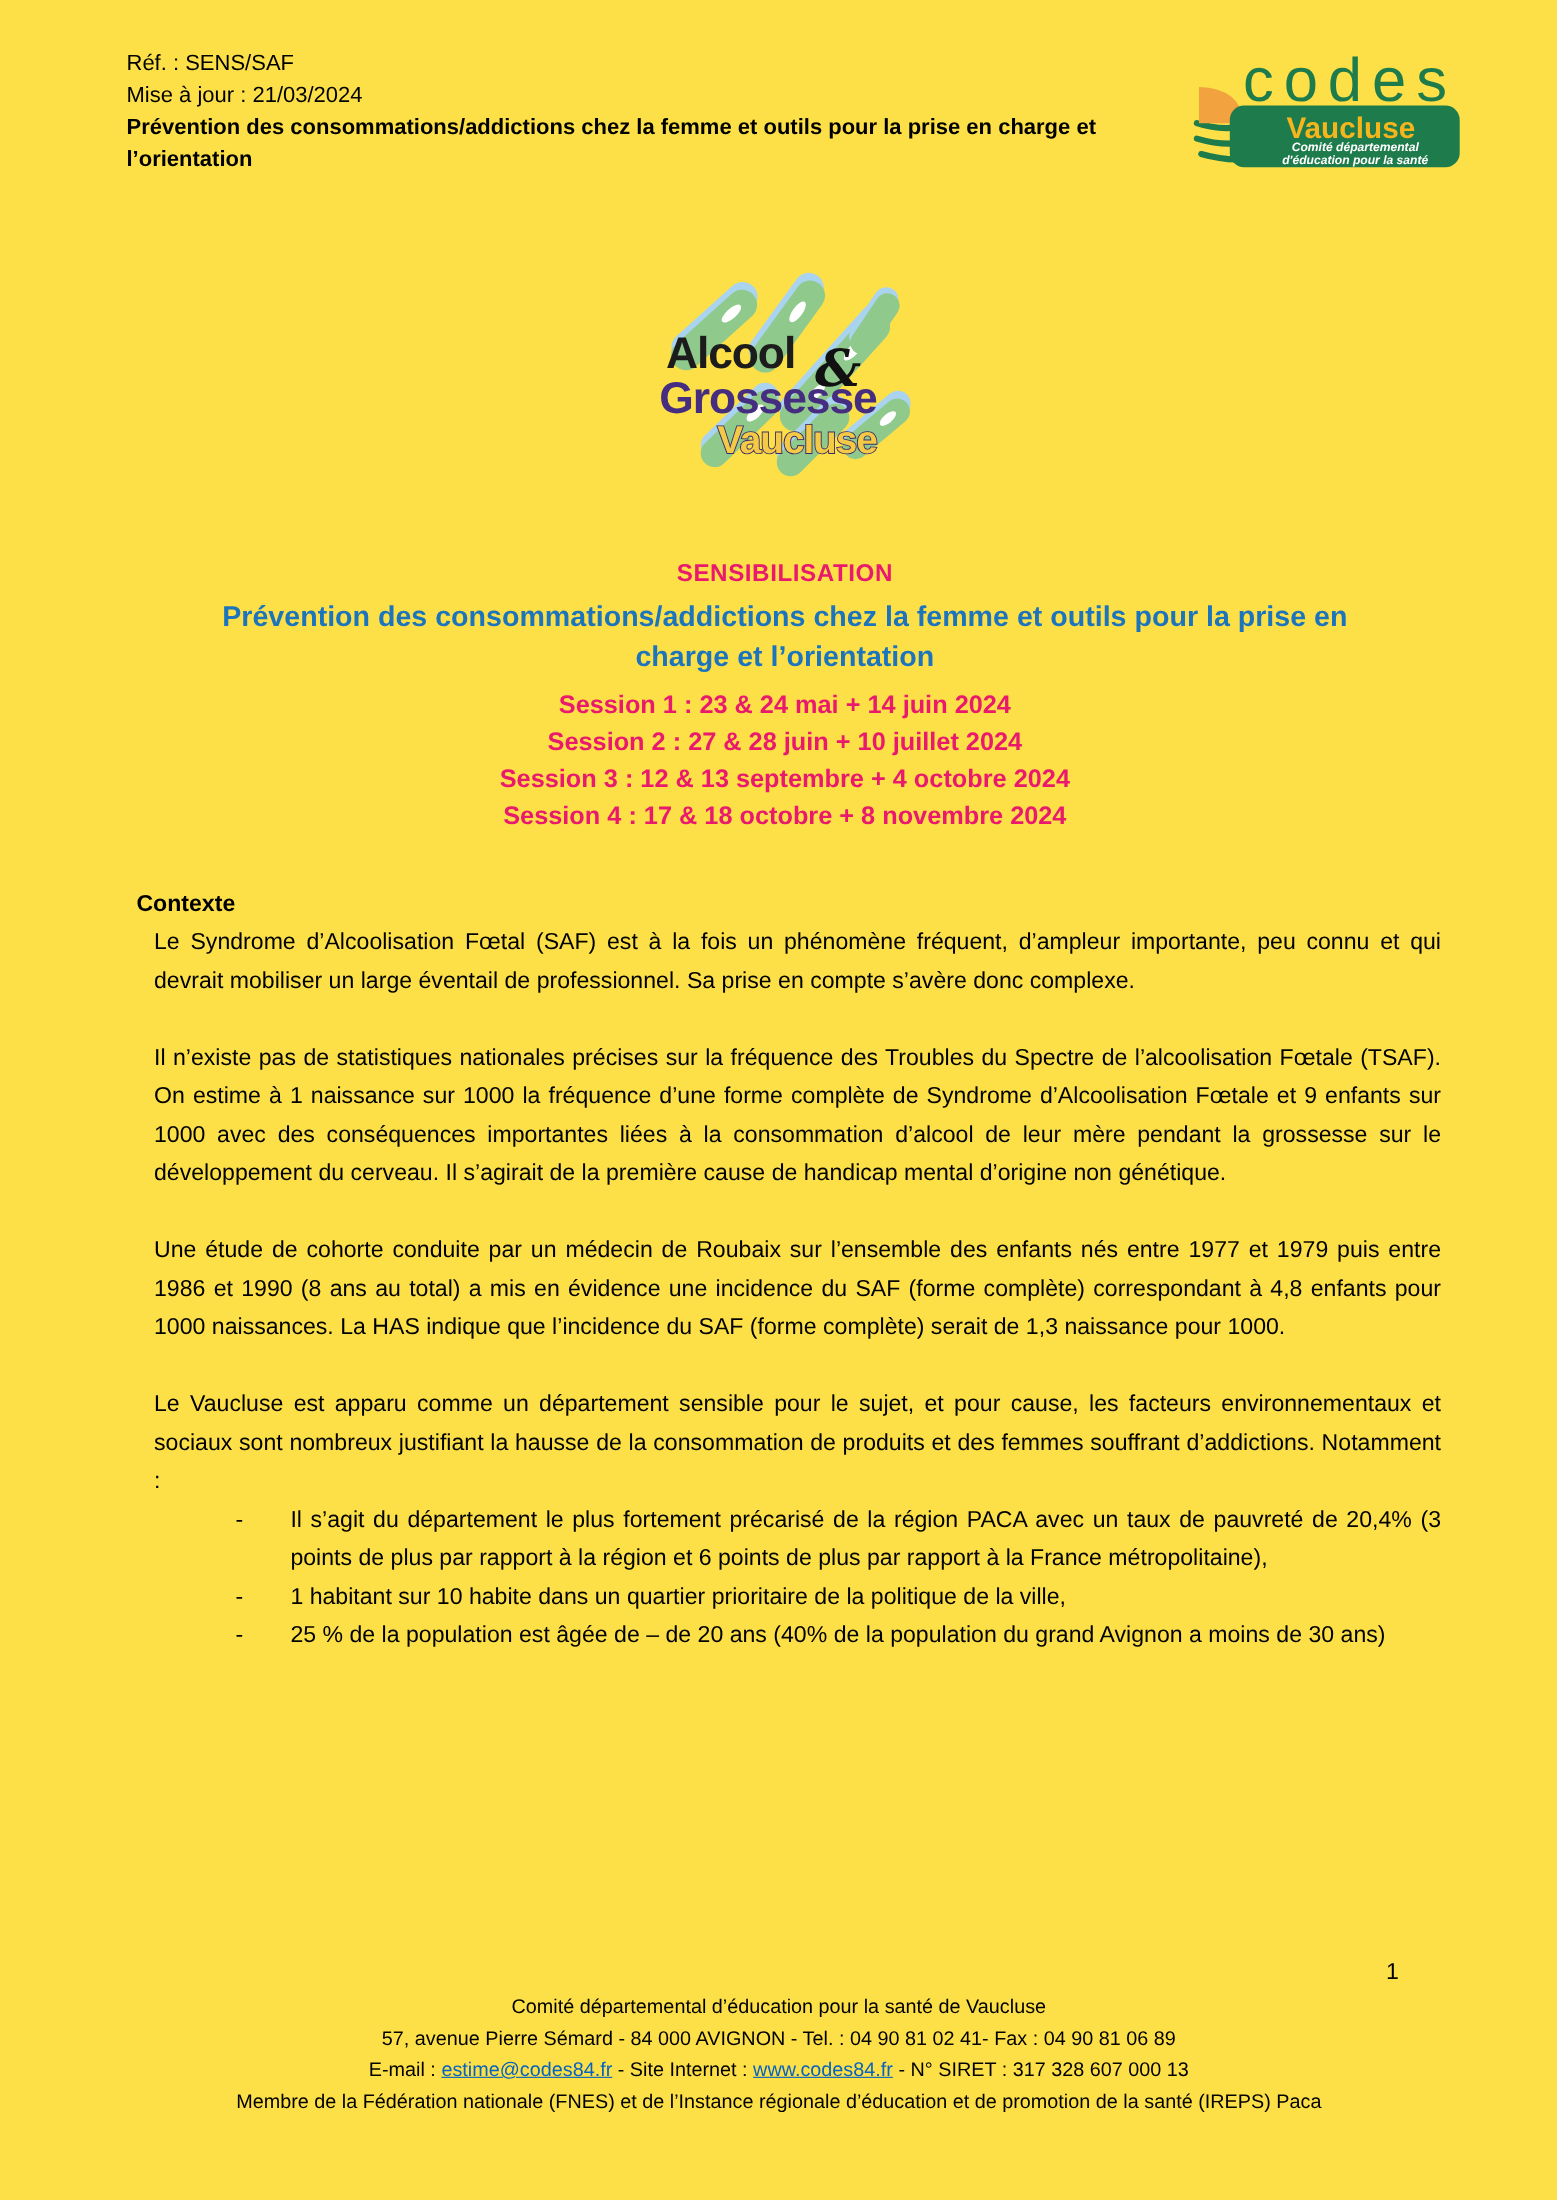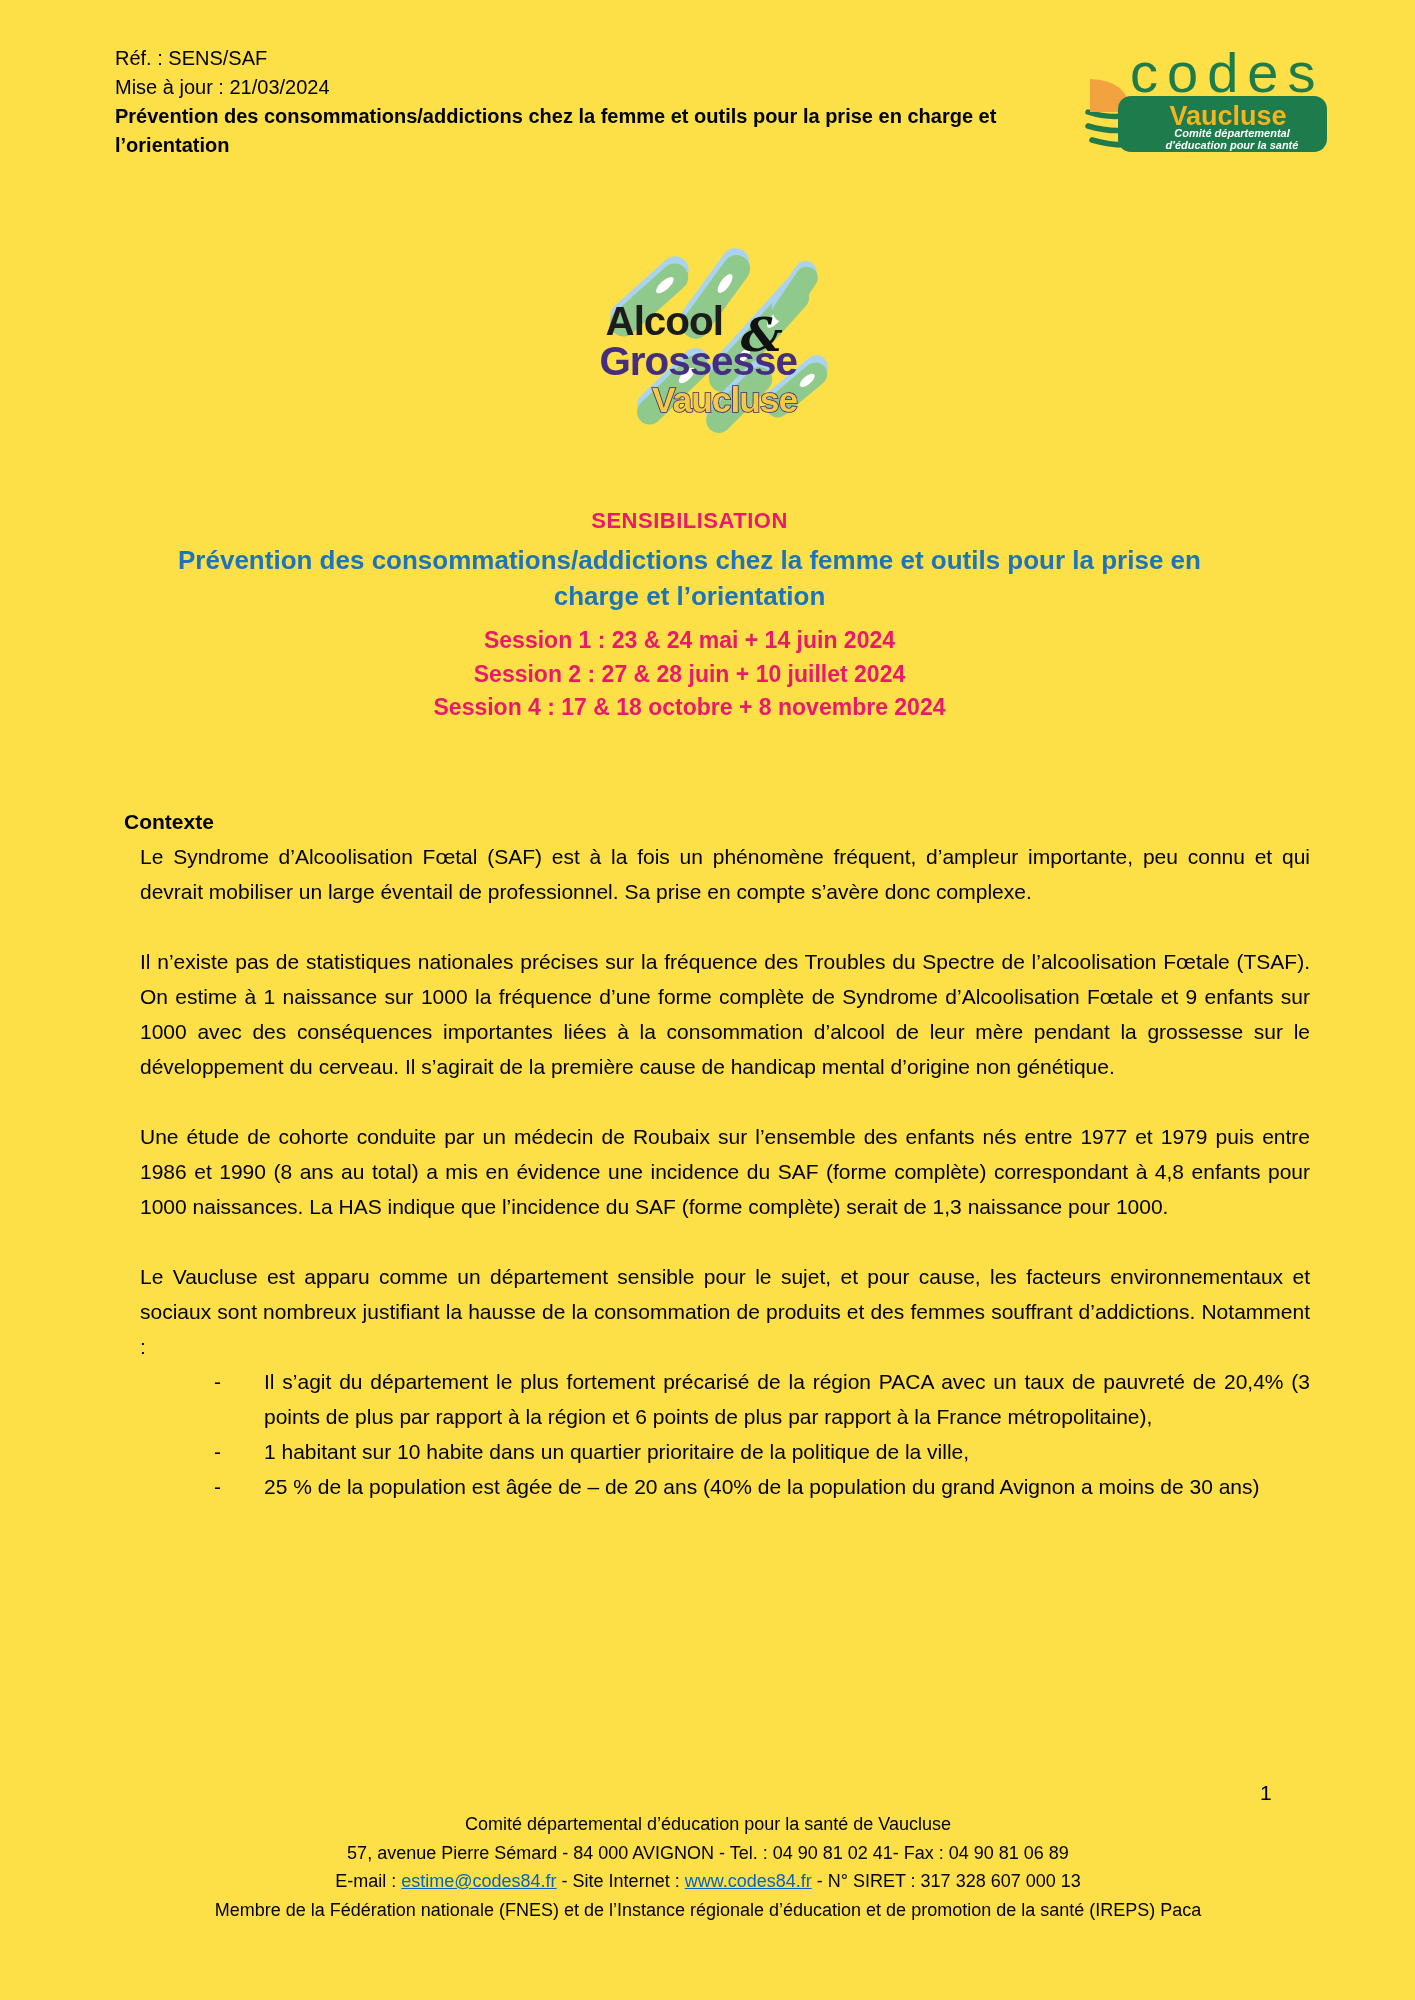--- a/index.html
+++ b/index.html
@@ -20,21 +20,21 @@
     font-size:20px; line-height:29px; color:#000;
   }
   .header-subject { font-weight:bold; width:940px; }
 
   .codes-logo { position:absolute; left:1082px; top:34px; width:250px; height:124px; }
 
   
   .alcool-logo { position:absolute; left:588px; top:236px; width:240px; height:202px; }
 
   
-  .title-block { position:absolute; left:97px; top:506px; width:1185px; text-align:center; }
+  .title-block { position:absolute; left:121px; top:506px; width:1185px; text-align:center; }
   .kicker { font-size:22px; font-weight:bold; color:#E91A6E; line-height:30px; letter-spacing:.5px; }
   .doc-title {
     font-size:26px; font-weight:bold; color:#1C75BC;
     line-height:36px; max-width:1060px; margin:6px auto 10px auto;
   }
   .session-line { font-size:23px; font-weight:bold; color:#E91A6E; line-height:33.5px; }
 
   
   .body-block { position:absolute; left:124px; top:804px; width:1186px; }
   .section-heading { font-size:21px; font-weight:bold; line-height:35px; margin:0; }
@@ -119,20 +119,21 @@
     <text x="150" y="114" font-size="46" font-weight="bold" font-style="italic" fill="#111111" font-family="DejaVu Serif, serif">&amp;</text>
     <text x="10" y="138" font-size="40" font-weight="bold" fill="#452D80" letter-spacing="-1" font-family="Liberation Sans, sans-serif">Grossesse</text>
     <text x="62" y="174" font-size="35" font-weight="bold" fill="#F3C945" stroke="#3A2A6B" stroke-width="1.6" letter-spacing="-1" style="paint-order:stroke" font-family="Liberation Sans, sans-serif">Vaucluse</text>
   </svg>
 
   <div class="title-block">
     <div class="kicker">SENSIBILISATION</div>
     <div class="doc-title">Prévention des consommations/addictions chez la femme et outils pour la prise en charge et l’orientation</div>
     <div class="session-line">Session 1 : 23 &amp; 24 mai + 14 juin 2024</div>
     <div class="session-line">Session 2 : 27 &amp; 28 juin + 10 juillet 2024</div>
+    <div class="session-line">Session 3 : 12 &amp; 13 septembre + 4 octobre 2024</div>
     <div class="session-line">Session 4 : 17 &amp; 18 octobre + 8 novembre 2024</div>
   </div>
 
   <div class="body-block">
     <h3 class="section-heading">Contexte</h3>
     <p>Le Syndrome d’Alcoolisation Fœtal (SAF) est à la fois un phénomène fréquent, d’ampleur importante, peu connu et qui devrait mobiliser un large éventail de professionnel. Sa prise en compte s’avère donc complexe.</p>
     <p>Il n’existe pas de statistiques nationales précises sur la fréquence des Troubles du Spectre de l’alcoolisation Fœtale (TSAF). On estime à 1 naissance sur 1000 la fréquence d’une forme complète de Syndrome d’Alcoolisation Fœtale et 9 enfants sur 1000 avec des conséquences importantes liées à la consommation d’alcool de leur mère pendant la grossesse sur le développement du cerveau. Il s’agirait de la première cause de handicap mental d’origine non génétique.</p>
     <p>Une étude de cohorte conduite par un médecin de Roubaix sur l’ensemble des enfants nés entre 1977 et 1979 puis entre 1986 et 1990 (8 ans au total) a mis en évidence une incidence du SAF (forme complète) correspondant à 4,8 enfants pour 1000 naissances. La HAS indique que l’incidence du SAF (forme complète) serait de 1,3 naissance pour 1000.</p>
     <p class="no-gap">Le Vaucluse est apparu comme un département sensible pour le sujet, et pour cause, les facteurs environnementaux et sociaux sont nombreux justifiant la hausse de la consommation de produits et des femmes souffrant d’addictions. Notamment :</p>
     <ul class="bullet-list">

